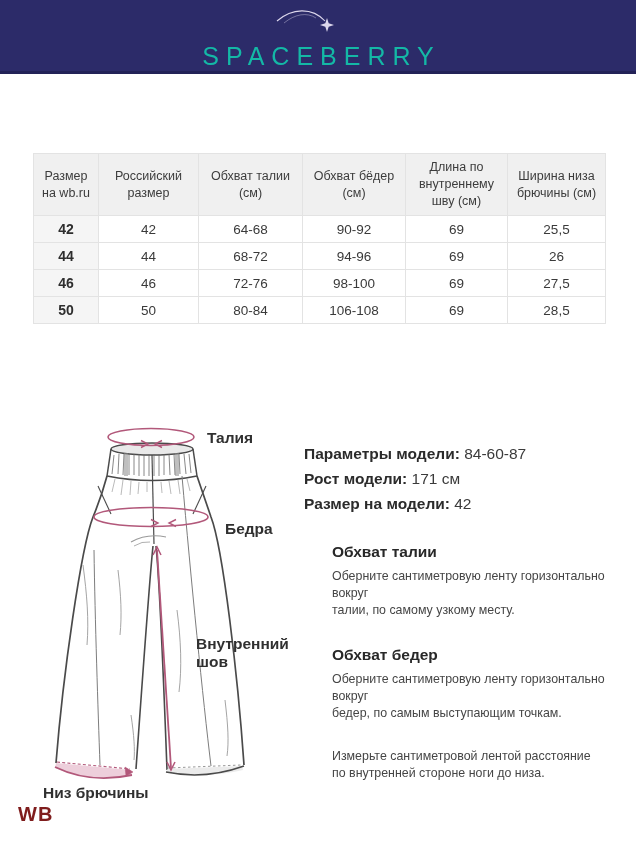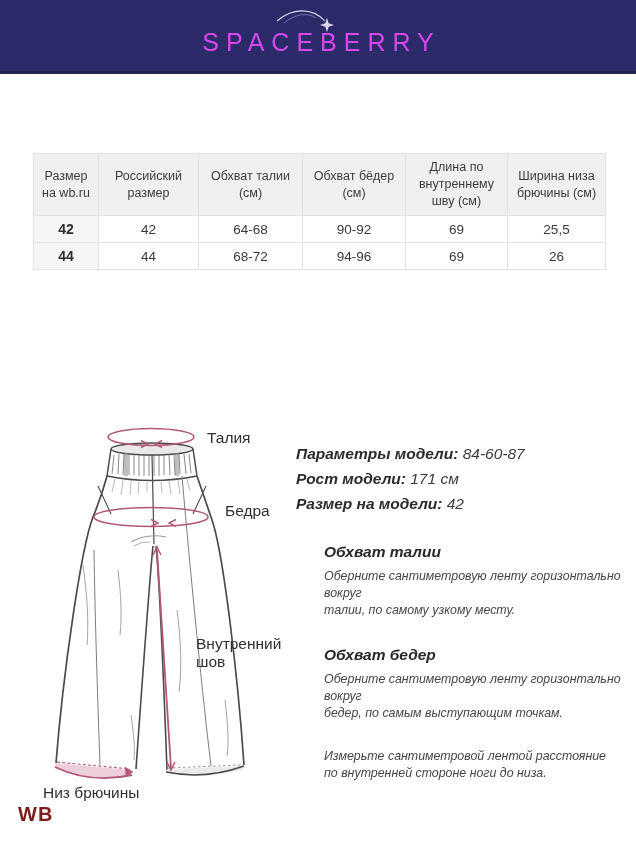--- a/index.html
+++ b/index.html
@@ -18,22 +18,22 @@
     font-family:"Liberation Sans", sans-serif;color:var(--ink);
   }
 
   
   .header{
     position:absolute;left:0;top:0;width:636px;height:74px;
     background:var(--navy);border-bottom:3px solid var(--navy-edge);
   }
   .logo-wrap{position:relative;width:100%;height:100%;display:flex;align-items:flex-end;justify-content:center;}
   .logo-text{
-    font-size:25px;font-weight:400;letter-spacing:7px;color:#d946ef;
-    padding-bottom:14px;text-indent:7px;
+    font-size:25px;font-weight:400;letter-spacing:7px;color:#14b8a6;
+    text-indent:7px;
   }
   .comet{position:absolute;left:calc(50% - 44px);top:4px;width:66px;height:32px;}
 
   
   table.size{
     position:absolute;left:33px;top:153px;width:572px;
     border-collapse:collapse;table-layout:fixed;
   }
   table.size th, table.size td{
     border:1px solid var(--border);text-align:center;vertical-align:middle;
@@ -47,34 +47,34 @@
   }
   table.size td:first-child{
     background:#f5f5f5;font-weight:700;font-size:14px;color:#2e2e2e;
   }
   .c0{width:65px}.c1{width:100px}.c2{width:104px}.c3{width:103px}.c4{width:102px}.c5{width:98px}
 
   
   .diagram{position:absolute;left:35px;top:420px;width:258px;height:398px;}
   .diagram svg{position:absolute;left:0;top:0;}
   .dlabel{
-    position:absolute;font-size:15.5px;font-weight:400;color:#303030;
+    position:absolute;font-size:15.5px;font-weight:700;color:#303030;
     white-space:pre-line;line-height:1.18;
   }
   .lbl-waist{left:172px;top:9px;}
-  .lbl-hips{left:190px;top:82px;}
+  .lbl-hips{left:190px;top:100px;}
   .lbl-inseam{left:161px;top:215px;}
   .lbl-hem{left:8px;top:364px;}
 
   .pk{stroke:var(--pink);}
   .sk{stroke:var(--sketch);}
   .cr{stroke:var(--crease);}
 
   
-  .info{position:absolute;left:296px;top:441px;width:332px;font-style:italic;}
+  .info{position:absolute;left:304px;top:441px;width:332px;}
   .model-line{font-size:15.5px;line-height:25px;color:#2b2b2b;}
   .model-line .lab{font-weight:700;}
   .model-line .val{font-weight:400;color:#3b3b3b;}
   .guide{margin-top:26px;margin-left:28px;}
   .guide:first-of-type{margin-top:30px;}
   .guide h3{font-size:15.5px;font-weight:700;color:#282828;line-height:20px;margin-bottom:6px;}
   .guide p{font-size:12.4px;line-height:17px;color:#454545;white-space:pre-line;}
 
   
   .wb{
@@ -125,20 +125,36 @@
         <td>25,5</td>
       </tr>
       <tr>
         <td>44</td>
         <td>44</td>
         <td>68-72</td>
         <td>94-96</td>
         <td>69</td>
         <td>26</td>
       </tr>
+      <tr>
+        <td>46</td>
+        <td>46</td>
+        <td>72-76</td>
+        <td>98-100</td>
+        <td>69</td>
+        <td>27,5</td>
+      </tr>
+      <tr>
+        <td>50</td>
+        <td>50</td>
+        <td>80-84</td>
+        <td>106-108</td>
+        <td>69</td>
+        <td>28,5</td>
+      </tr>
     </tbody>
 </table>
 
 <div class="diagram">
   <svg width="258" height="398" viewBox="0 0 258 398">
 
     <ellipse cx="117" cy="29" rx="41" ry="6" fill="#e9e9e9" class="sk" stroke-width="1.5"></ellipse>
 
     <path d="M76,29 L72,56" fill="none" class="sk" stroke-width="1.5"></path>
     <path d="M158,29 L162,56" fill="none" class="sk" stroke-width="1.5"></path>

